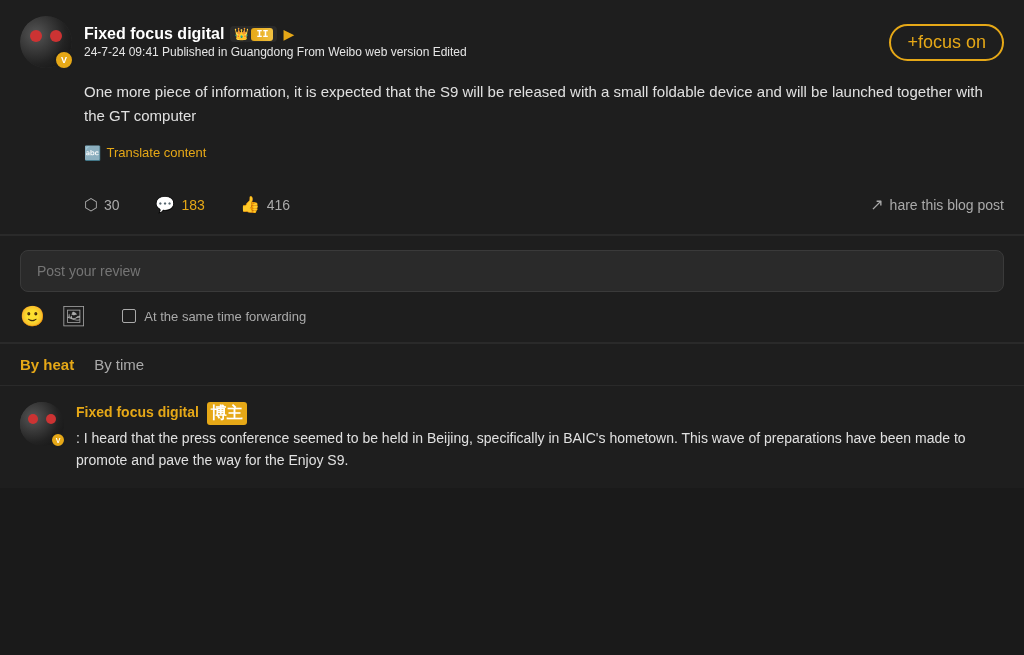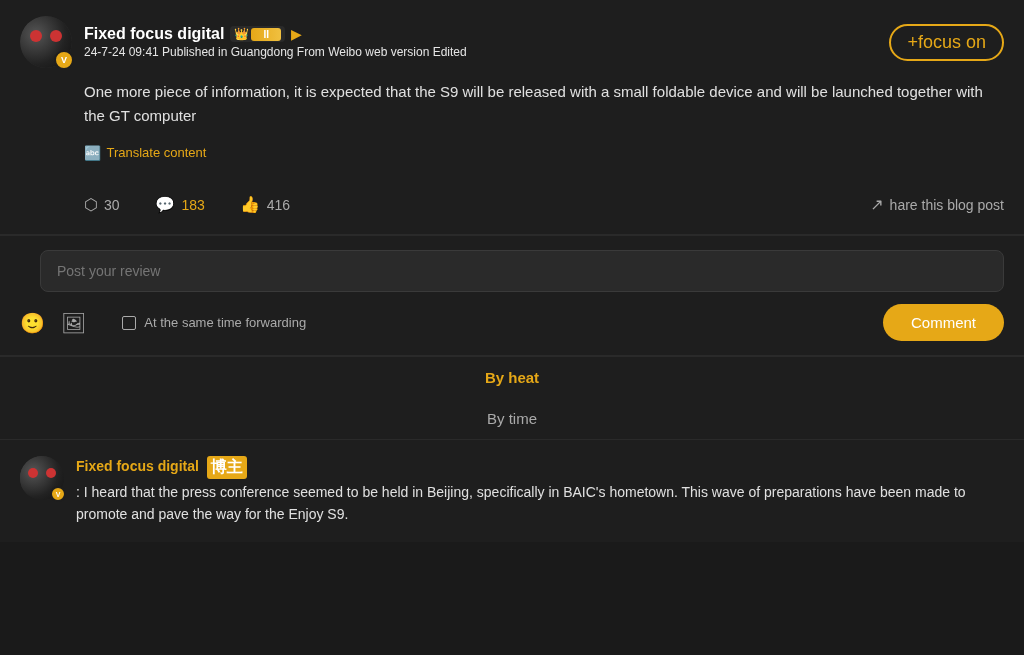--- a/index.html
+++ b/index.html
@@ -125,22 +125,23 @@
     .crown-icon {
       color: #e6a817;
       font-size: 12px;
     }
 
     .badge-level {
       background: linear-gradient(90deg, #e6a817, #f0c040);
       color: #fff;
       font-size: 10px;
       font-weight: bold;
-      padding: 1px 12px;
+      padding: 1px 5px;
       border-radius: 3px;
+      font-family: Liberation Mono, monospace;
     }
 
     .badge-arrow {
       color: #e6a817;
       font-size: 14px;
     }
 
     .post-meta {
       color: #e5e5e5;
       font-size: 12px;
@@ -227,21 +228,20 @@
       background: #1e1e1e;
       padding: 14px 20px;
     }
 
     .comment-input-wrapper {
       background: #2a2a2a;
       border: 1px solid #3a3a3a;
       border-radius: 8px;
       padding: 12px 16px;
       margin-bottom: 12px;
-      margin-left: 20px;
     }
 
     .comment-input {
       background: transparent;
       border: none;
       outline: none;
       color: #888;
       font-size: 14px;
       width: 100%;
     }
@@ -289,21 +289,20 @@
     }
 
     .sort-tabs {
       background: #1e1e1e;
       padding: 10px 20px;
       display: flex;
       align-items: center;
       gap: 20px;
       border-top: 1px solid #2a2a2a;
       border-bottom: 1px solid #2a2a2a;
-      flex-direction: column;
     }
 
     .sort-tab {
       font-size: 15px;
       cursor: pointer;
       padding: 2px 0;
     }
 
     .sort-tab.active {
       color: #e6a817;
@@ -454,21 +453,20 @@
   <div class="comment-input-wrapper">
     <input class="comment-input" type="text" placeholder="Post your review" style="">
   </div>
   <div class="comment-toolbar">
     <span class="toolbar-icon">🙂</span>
     <span class="toolbar-icon">🖼</span>
     <label class="checkbox-label">
       <div class="checkbox-box"></div>
       <span>At the same time forwarding</span>
     </label>
-    <button class="comment-button">Comment</button>
   </div>
 </div>
 
 <div class="divider"></div>
 
 <div class="sort-tabs">
   <span class="sort-tab active">By heat</span>
   <span class="sort-tab inactive">By time</span>
 </div>
 

